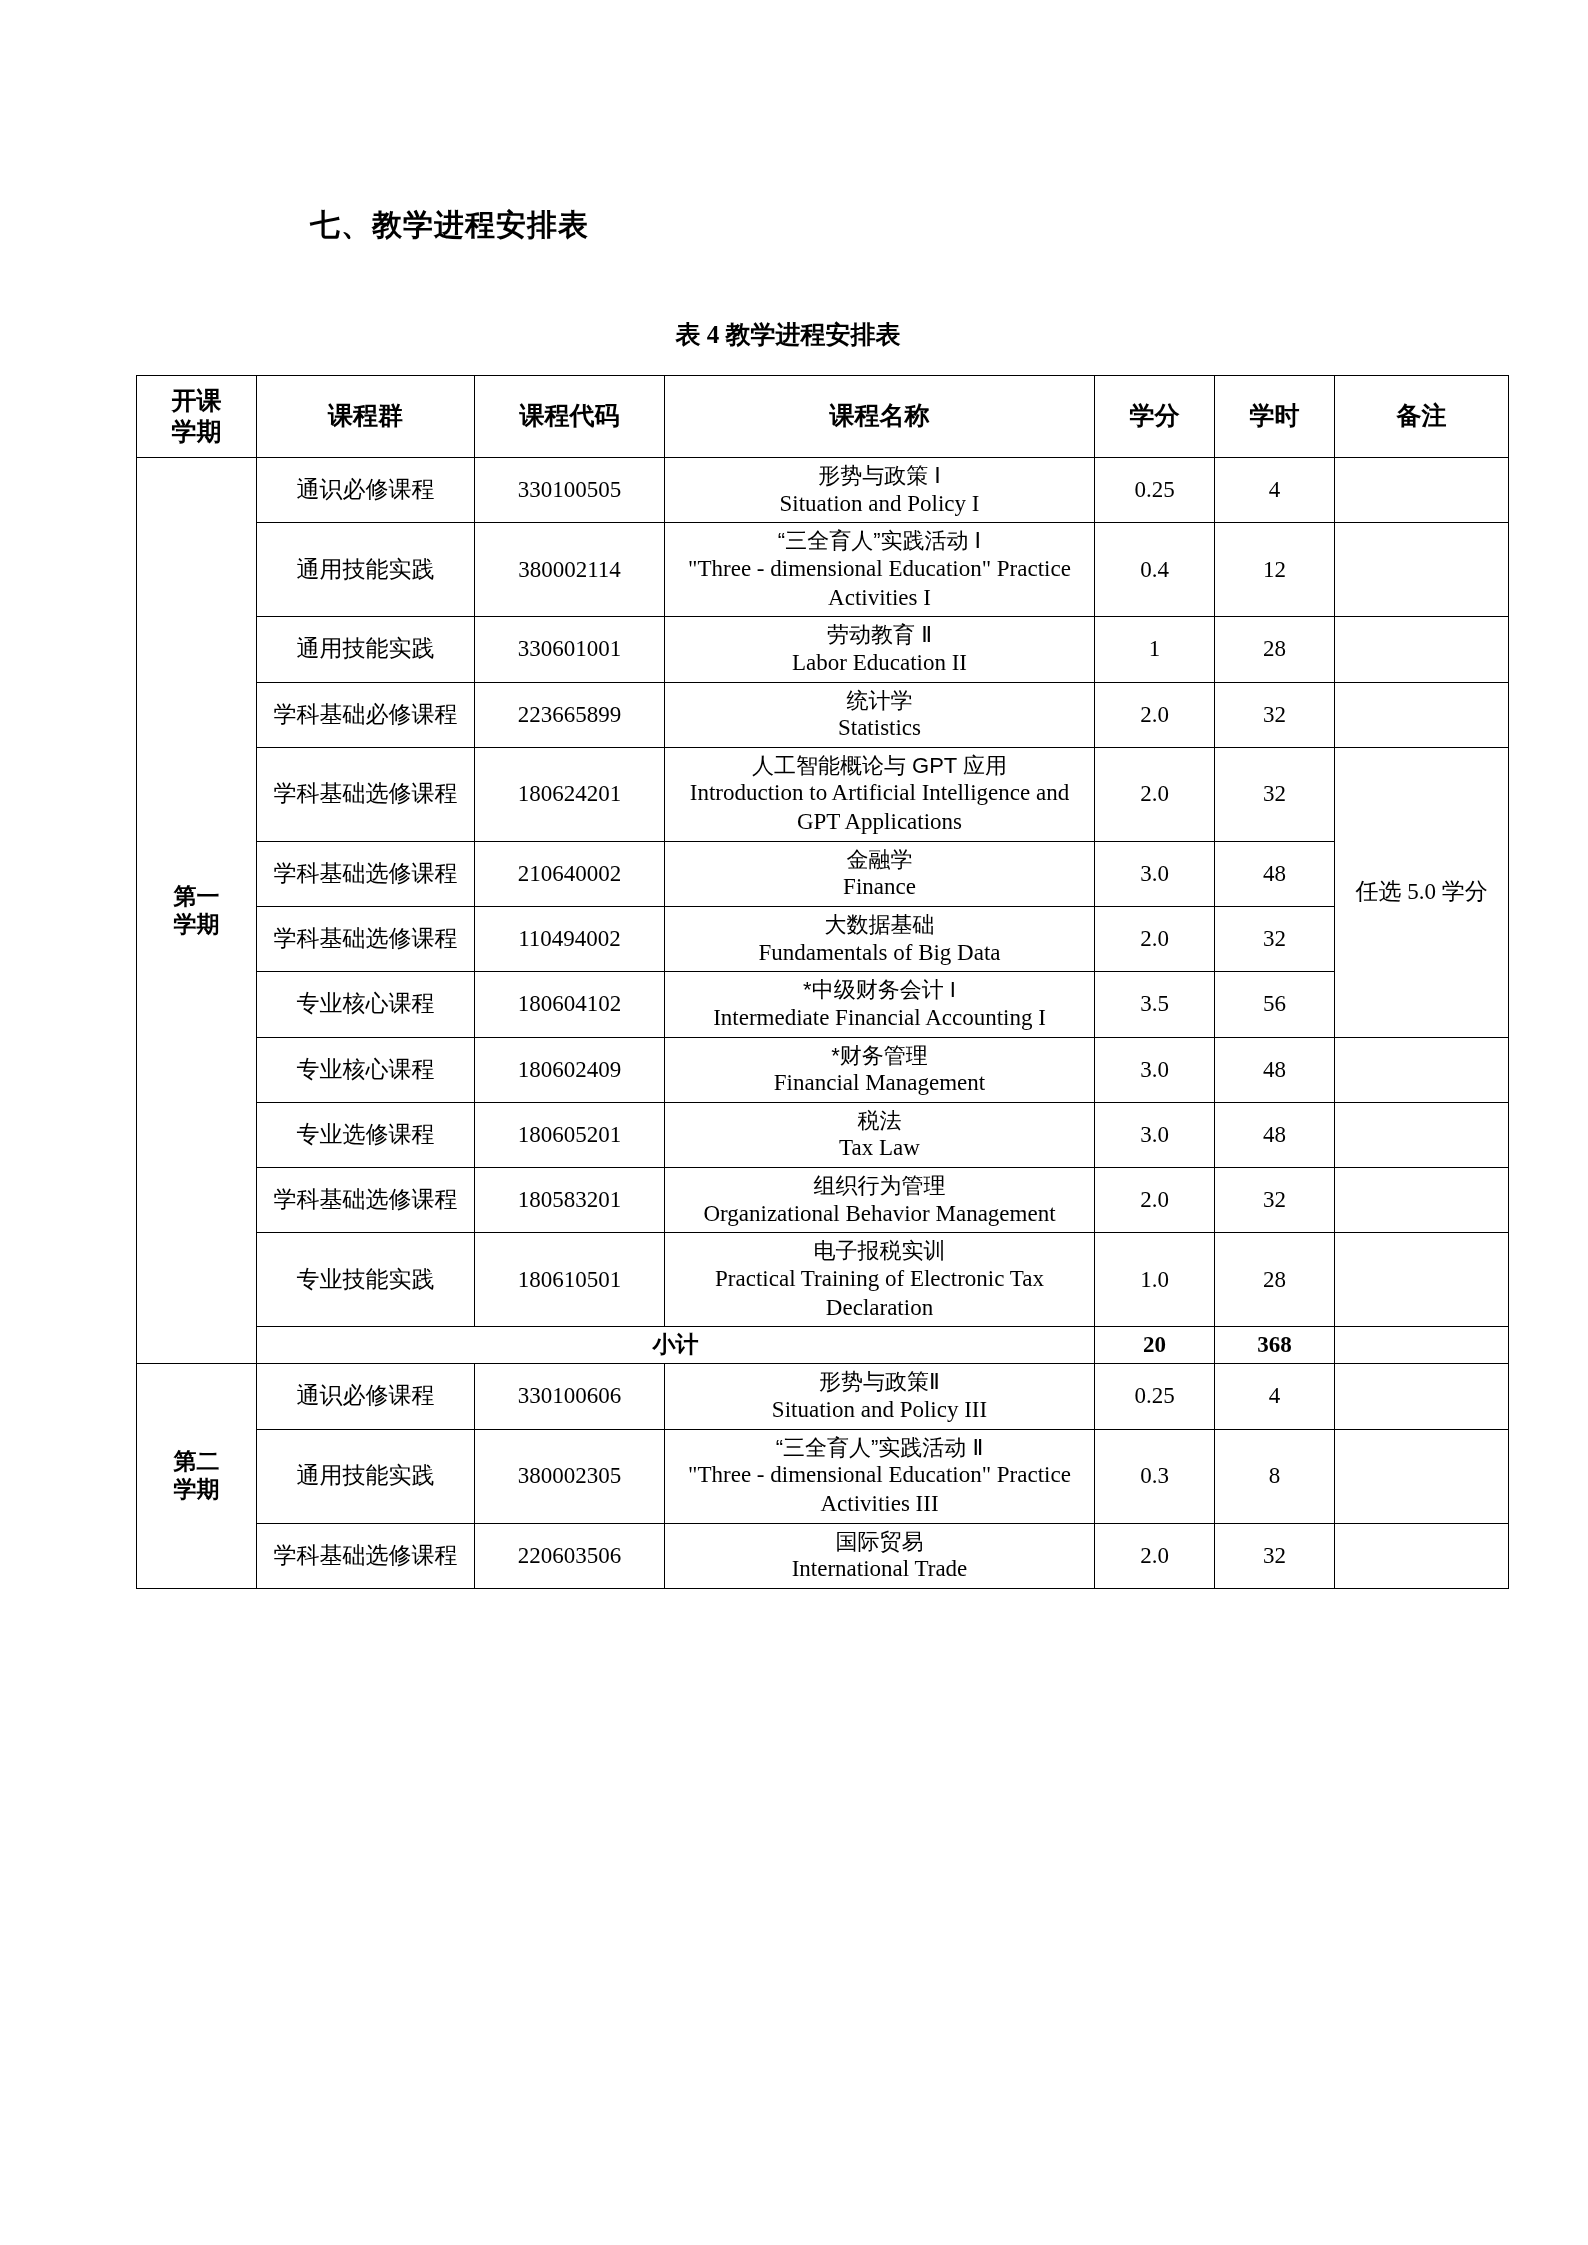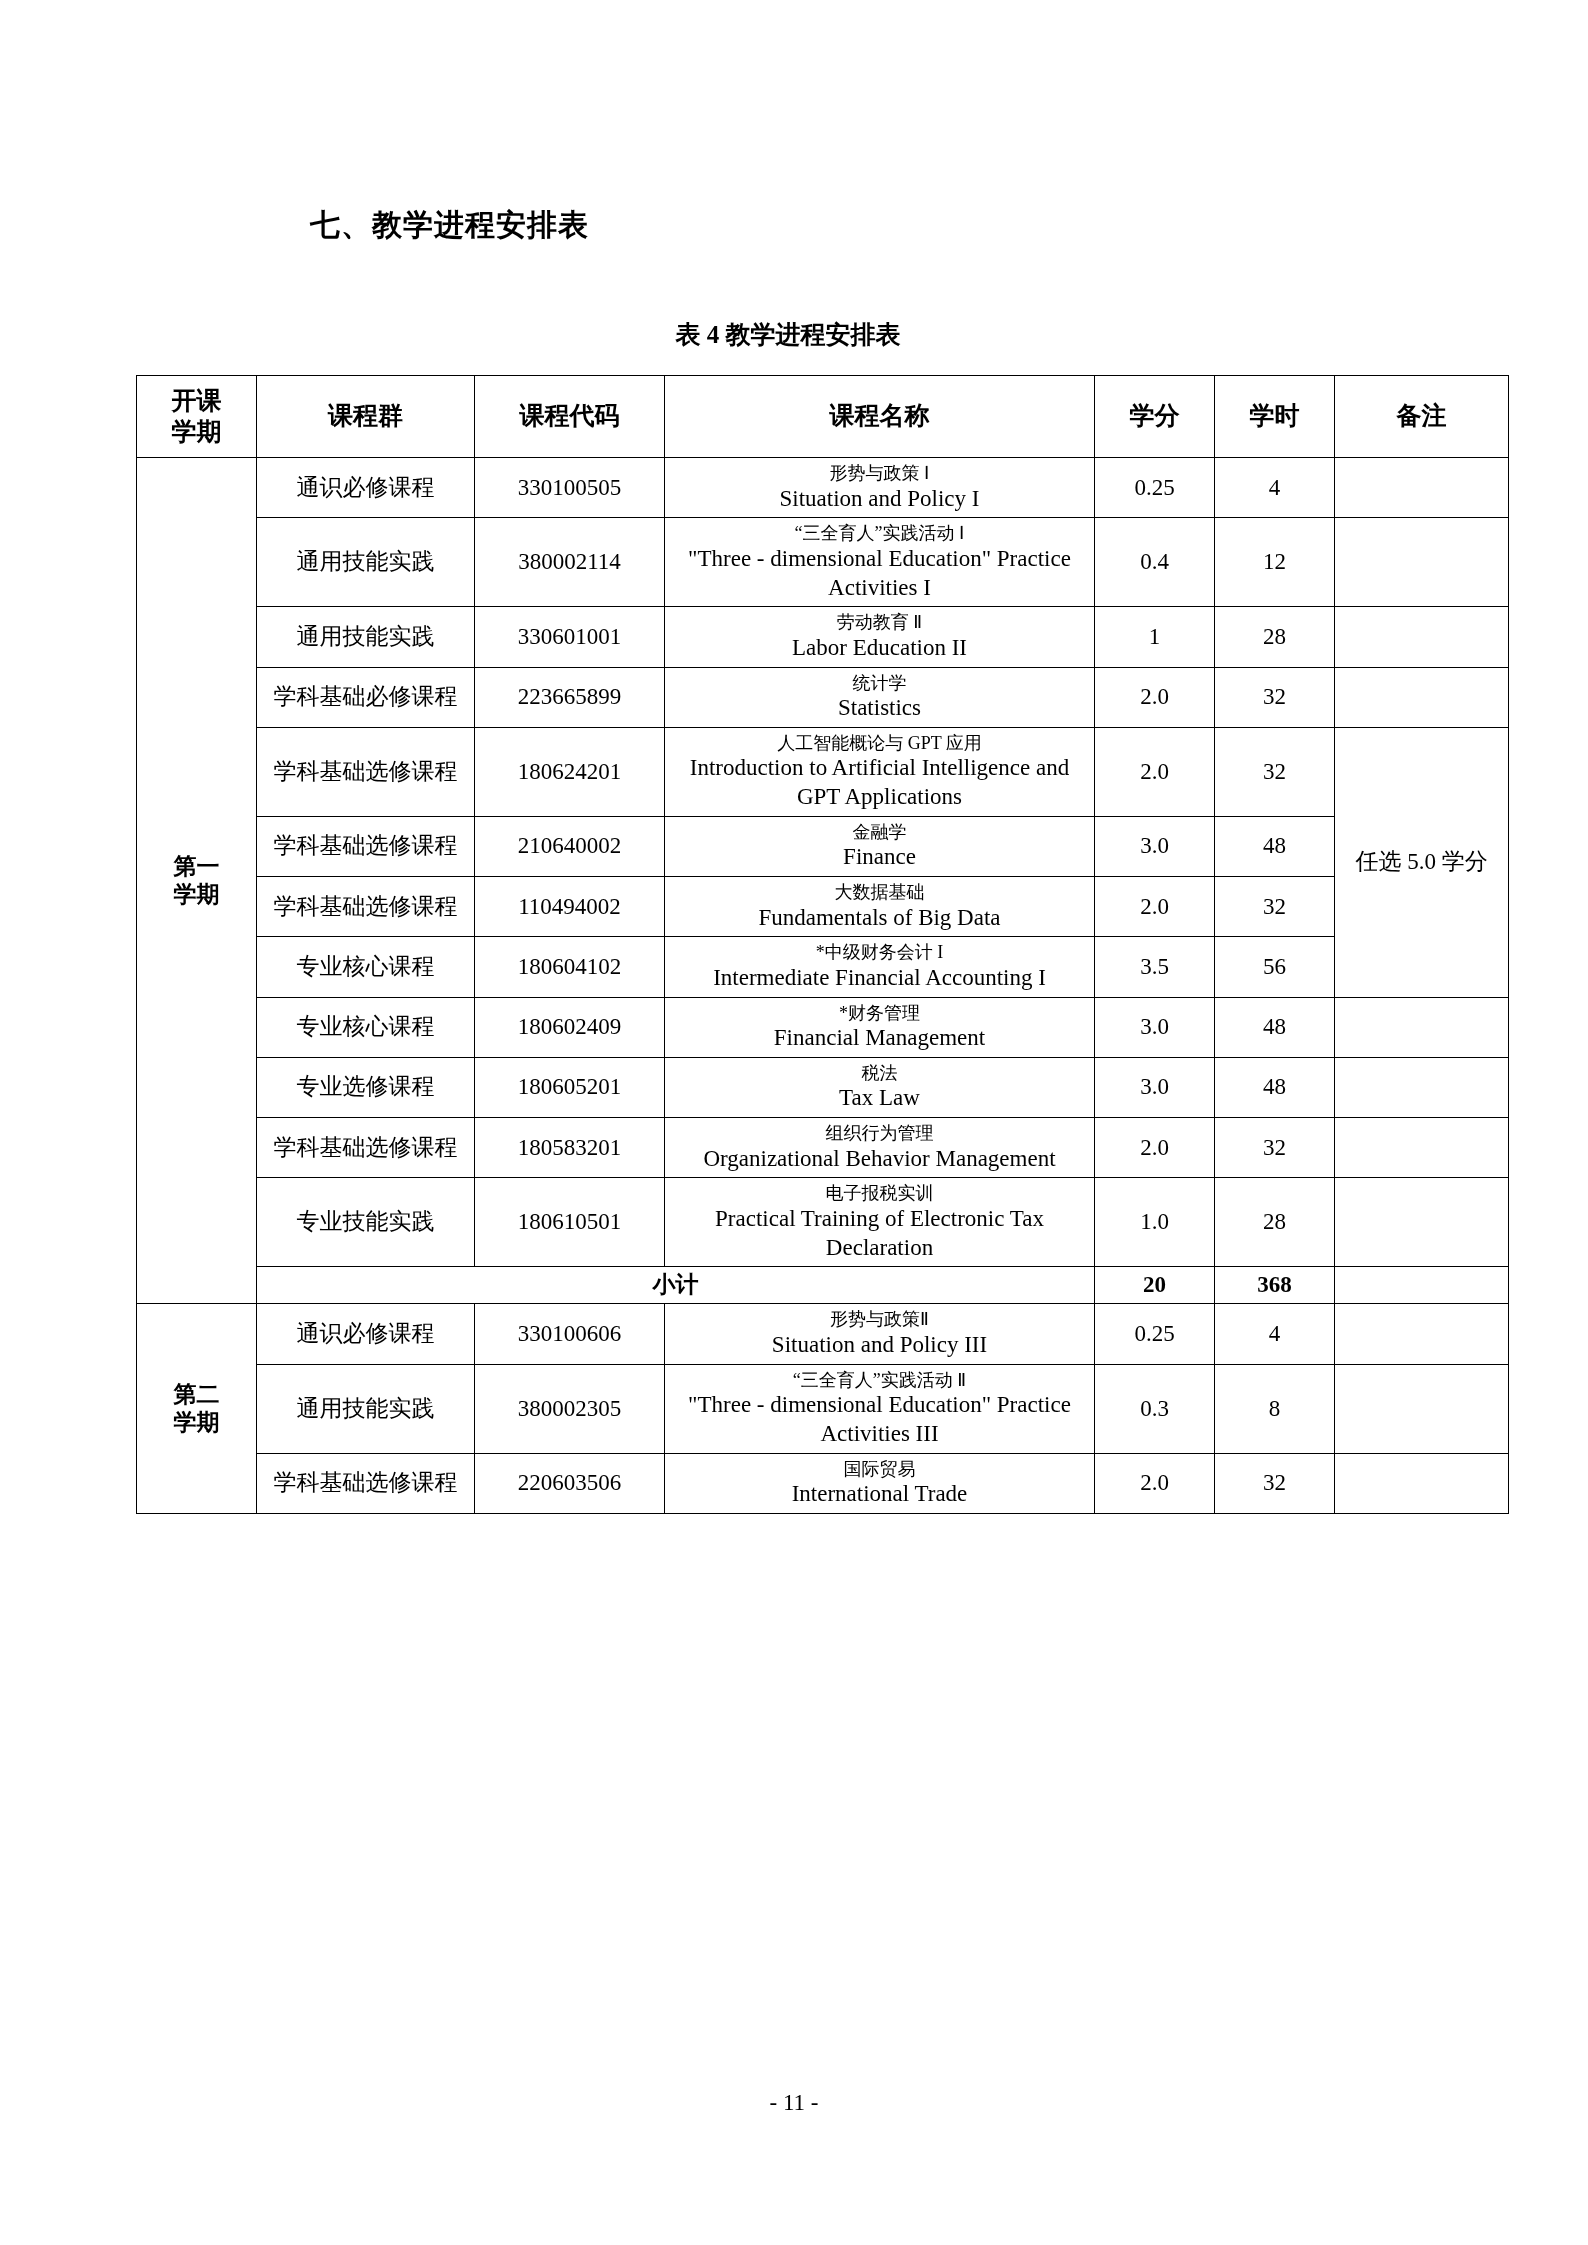--- a/index.html
+++ b/index.html
@@ -74,22 +74,22 @@
   .col-hours { width: 120px; }
   .col-remark { width: 174px; }
 
   td.name {
     text-align: left;
     padding-left: 12px;
     padding-right: 8px;
   }
   td.name .cn {
     display: block;
-    font-family: Liberation Serif, serif;
-    font-size: 18px;
+    font-family: Liberation Sans, sans-serif;
+    font-size: 22px;
     line-height: 1.25;
   }
   td.name .en {
     display: block;
     font-family: "Liberation Serif", "DejaVu Serif", serif;
     font-size: 23px;
     line-height: 1.25;
   }
   td.group, td.sem, th {
     font-family: "DejaVu Sans", "Liberation Sans", sans-serif;
@@ -340,14 +340,13 @@
             <span class="en">International Trade</span>
           </td>
           <td>2.0</td>
           <td>32</td>
           <td class="remark"></td>
         </tr>
       </tbody>
     </table>
   </div>
 
-  <div class="page-number">- 11 -</div>
 </div>
 
 </body></html>

